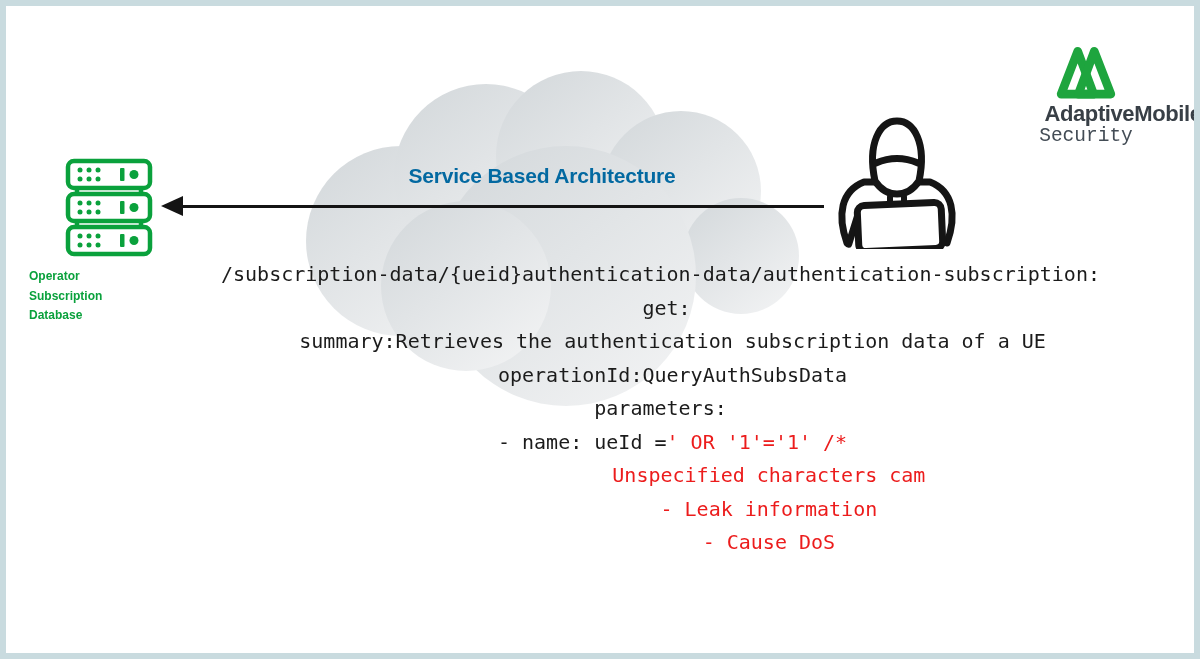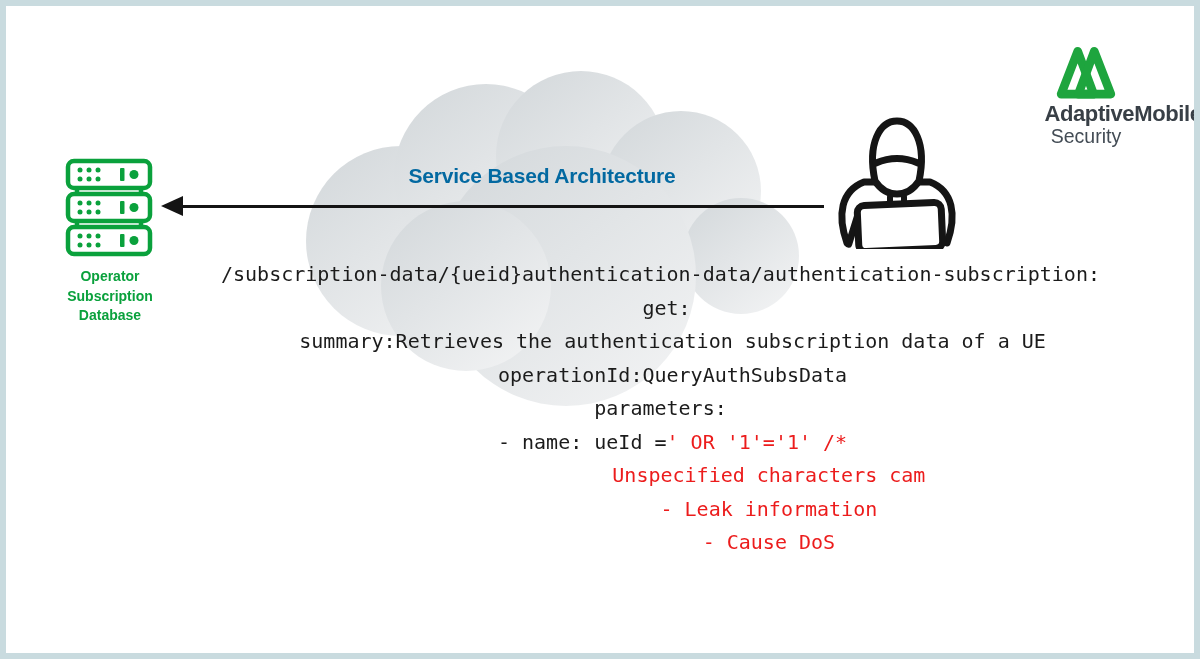--- a/index.html
+++ b/index.html
@@ -19,34 +19,34 @@
   
   #arrow-line{left:172px;top:199px;width:646px;height:3px;background:#141414;z-index:3;}
   #arrow-head{
     left:155px;top:190px;width:0;height:0;z-index:3;
     border-top:10px solid transparent;border-bottom:10px solid transparent;
     border-right:22px solid #141414;
   }
   
   #server-icon{left:59px;top:152px;width:88px;height:100px;z-index:3;}
   #db-label{
-    left:23px;top:261px;width:162px;text-align:center;z-index:3;
-    font-size:14px;line-height:19.5px;font-weight:bold;color:var(--accent,#0aa13c);
+    left:23px;top:261px;width:162px;text-align:left;z-index:3;
+    font-size:12px;line-height:19.5px;font-weight:bold;color:var(--accent,#0aa13c);
   }
   
   #hacker{left:828px;top:103px;width:132px;height:140px;z-index:3;}
   
   #logo-mark{left:1045px;top:37px;width:70px;height:58px;z-index:3;}
   #brand-name{
     left:1022px;top:95px;width:190px;text-align:center;z-index:3;
     font-size:22px;font-weight:bold;color:#383f46;letter-spacing:-0.4px;
   }
   #brand-sub{
     left:985px;top:119px;width:190px;text-align:center;z-index:3;
-    font-size:19.5px;font-weight:400;color:#434c55;
+    font-size:19.5px;font-weight:400;color:#434c55;font-family:Liberation Mono, monospace;
   }
   
   #code{
     left:215px;top:252px;z-index:4;
     font-family:"DejaVu Sans Mono","Liberation Mono",monospace;
     font-size:20px;line-height:33.5px;color:var(--code,#1b1b1b);text-align:center;
   }
   #code div{white-space:pre;}
   #code span.hl{color:var(--hl,#ec1c1c);}
 </style>

